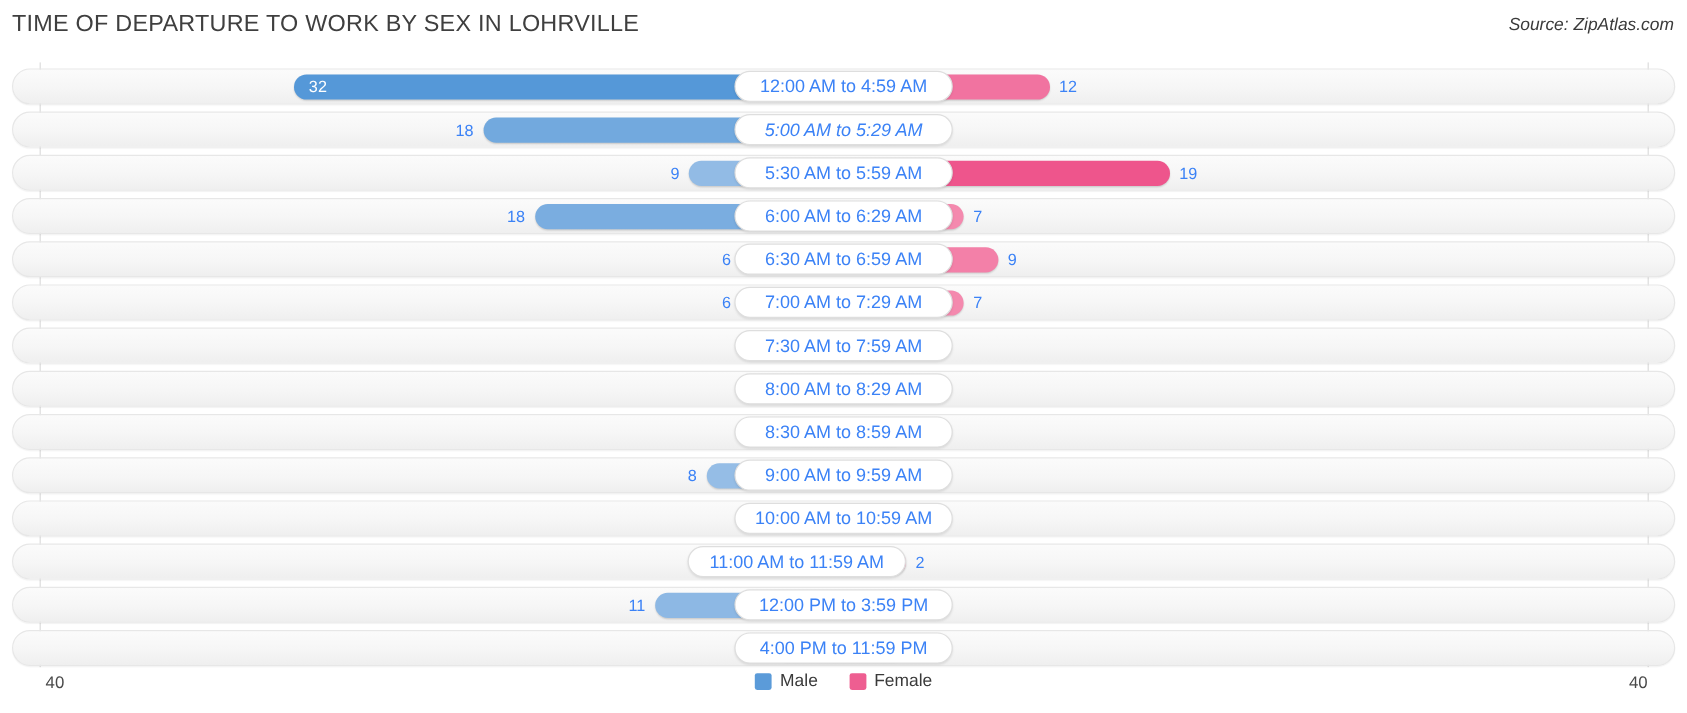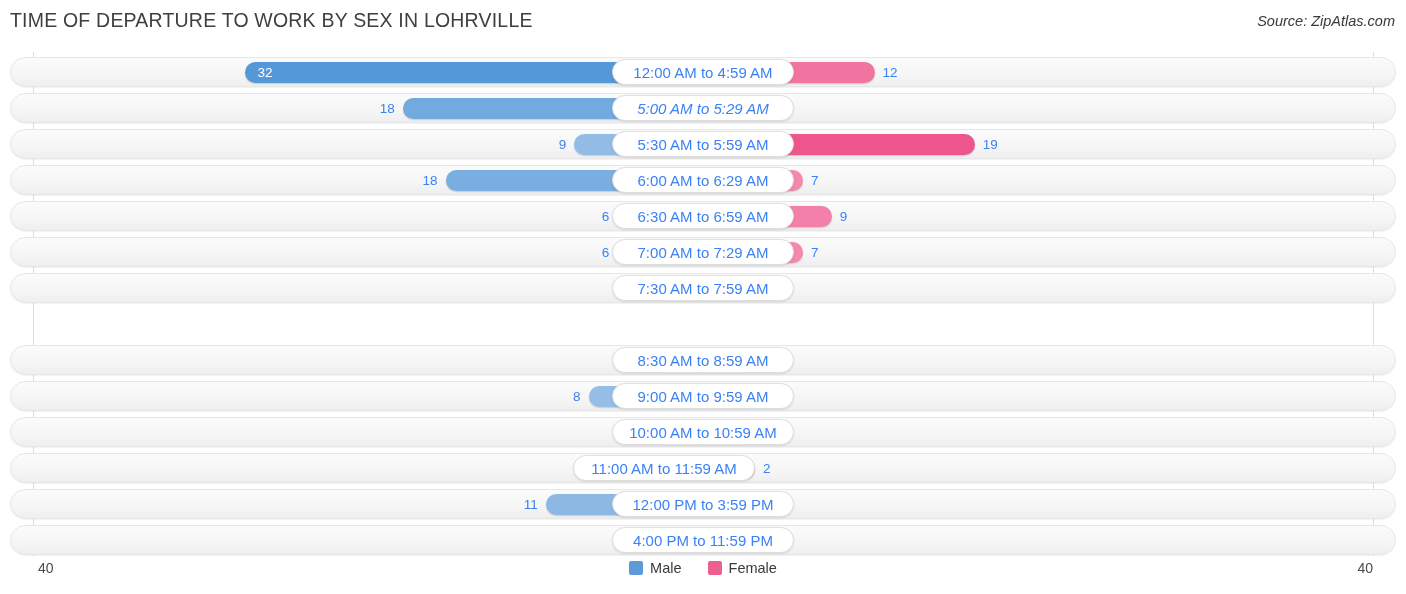--- a/index.html
+++ b/index.html
@@ -149,20 +149,28 @@
         <div class="pill" style="left: 703px; min-width: 182px;">7:00 AM to 7:29 AM</div>
       </div>
       <div class="row" style="top: 218px;">
         <div class="track"></div>
         <div class="bar male" style="left: 651px; width: 52px; background: rgb(170, 201, 234);"></div>
         <div class="bar female" style="left: 703px; width: 52px; background: rgb(246, 158, 188);"></div>
         <div class="val male" style="left: 603px; width: 40px;">0</div>
         <div class="val female" style="left: 763px; width: 44px;">2</div>
         <div class="pill" style="left: 703px; min-width: 182px;">7:30 AM to 7:59 AM</div>
       </div>
+      <div class="row" style="top: 254px;">
+        <div class="track"></div>
+        <div class="bar male" style="left: 651px; width: 52px; background: rgb(170, 201, 234);"></div>
+        <div class="bar female" style="left: 703px; width: 52px; background: rgb(247, 167, 194);"></div>
+        <div class="val male" style="left: 603px; width: 40px;">0</div>
+        <div class="val female" style="left: 763px; width: 44px;">0</div>
+        <div class="pill" style="left: 703px; min-width: 182px;">8:00 AM to 8:29 AM</div>
+      </div>
       <div class="row" style="top: 290px;">
         <div class="track"></div>
         <div class="bar male" style="left: 651px; width: 52px; background: rgb(170, 201, 234);"></div>
         <div class="bar female" style="left: 703px; width: 52px; background: rgb(246, 158, 188);"></div>
         <div class="val male" style="left: 603px; width: 40px;">0</div>
         <div class="val female" style="left: 763px; width: 44px;">2</div>
         <div class="pill" style="left: 703px; min-width: 182px;">8:30 AM to 8:59 AM</div>
       </div>
       <div class="row" style="top: 326px;">
         <div class="track"></div>

